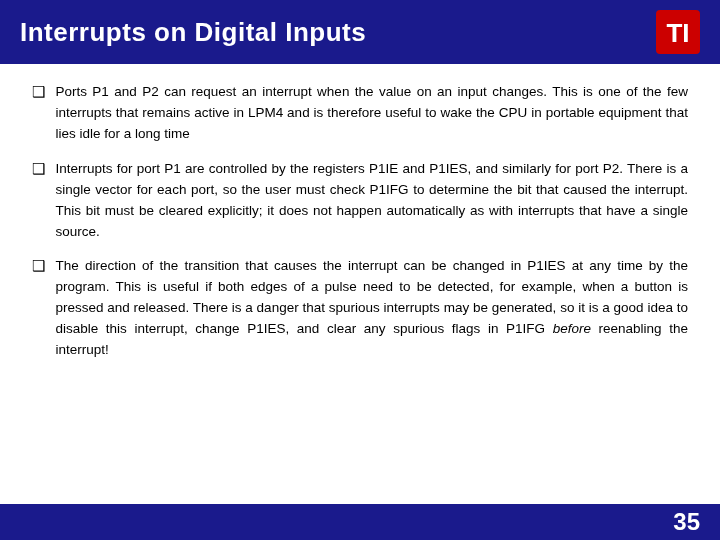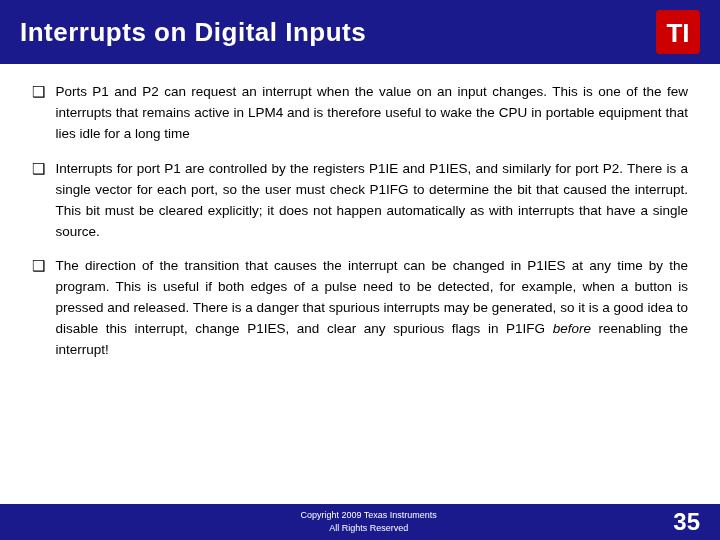--- a/index.html
+++ b/index.html
@@ -129,20 +129,16 @@
       <span class="bullet-icon">❑</span>
       <span class="bullet-text">
         <span>The direction of the transition that causes the interrupt can be changed in P1IES at any time by the program. This is useful if both edges of a pulse need to be detected, for example, when a button is pressed and released. There is a danger that spurious interrupts may be generated, so it is a good idea to disable this interrupt, change P1IES, and clear  any spurious flags in P1IFG </span><em>before</em><span> reenabling the interrupt!</span>
       </span>
     </div>
 
   </div>
 
   <div class="footer">
     <div style="width:44px"></div>
-    <div class="footer-text">
-      <span>Copyright  2009 Texas Instruments</span><br>
-      <span>All Rights Reserved</span>
-    </div>
     <span class="footer-page">35</span>
   </div>
 
 </div>
 
 </body></html>

